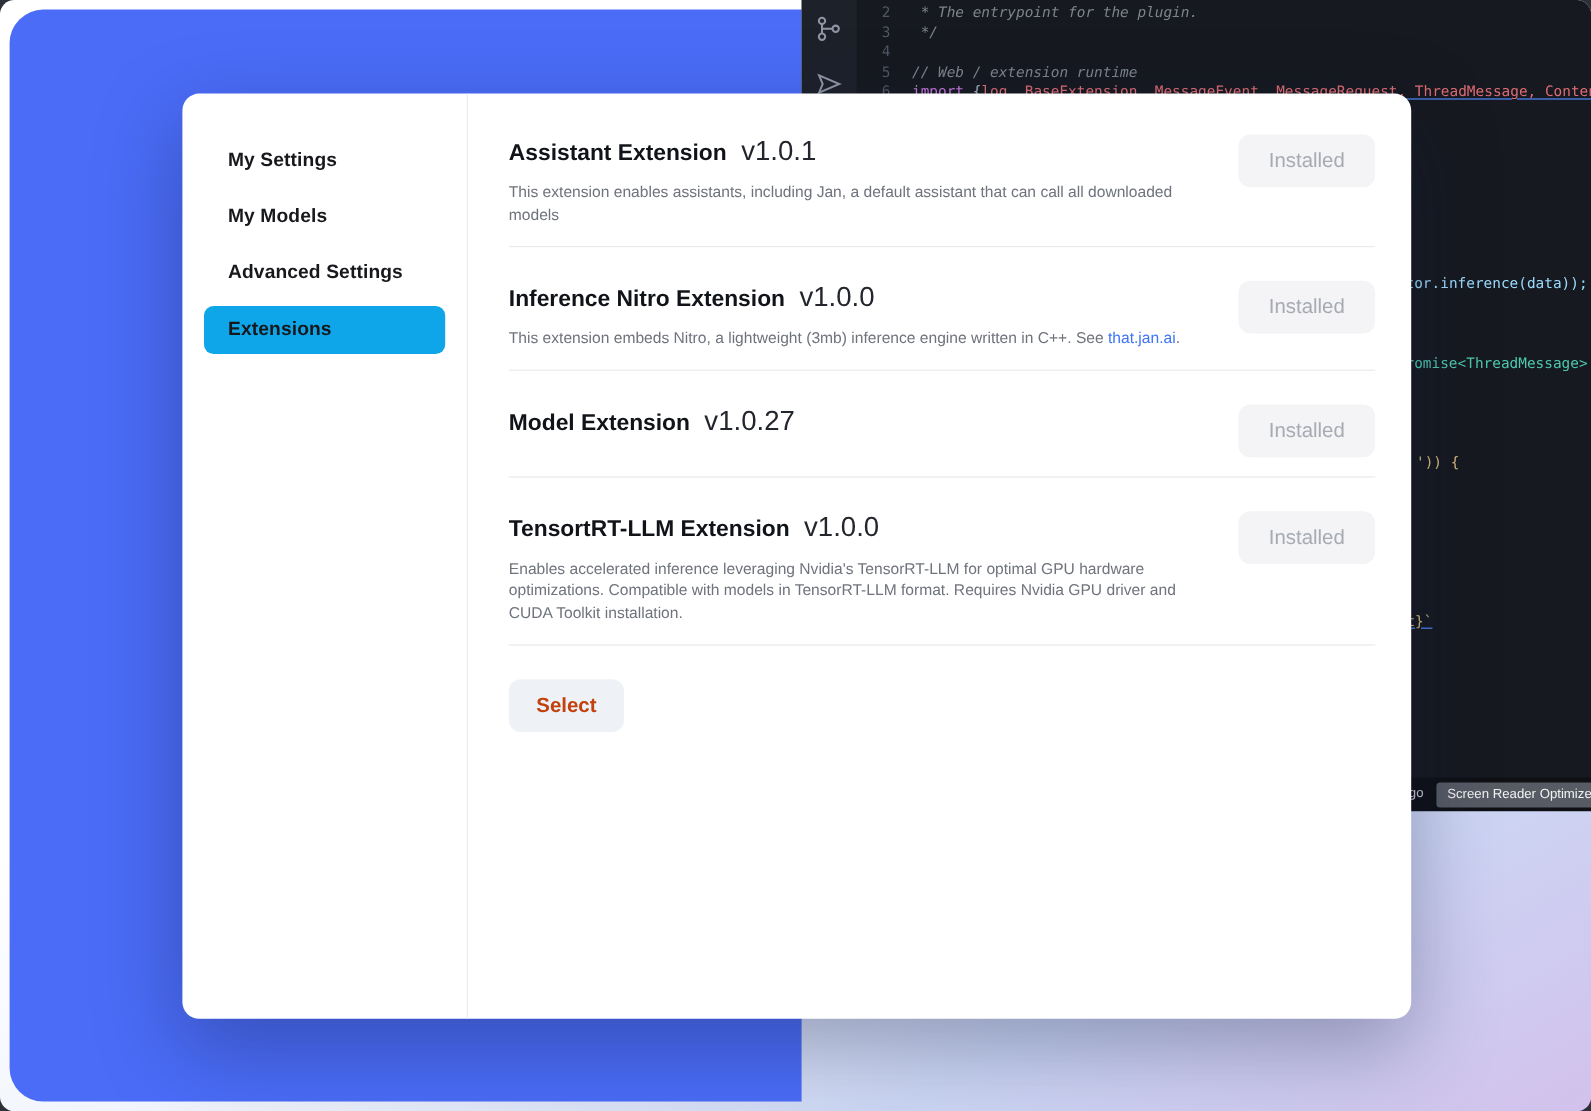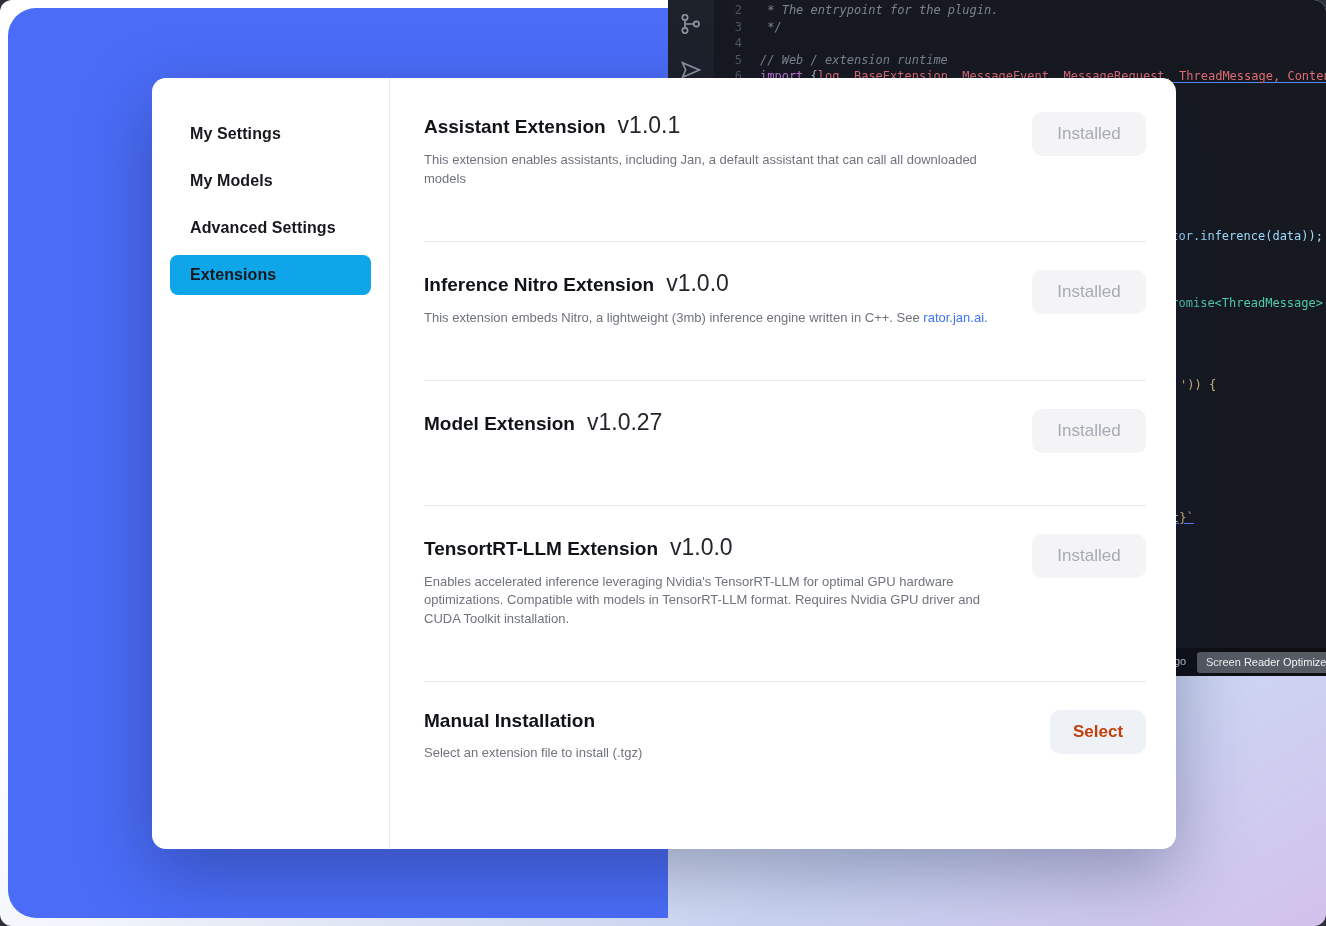--- a/index.html
+++ b/index.html
@@ -55,21 +55,21 @@
   }
   .sidebar{width:238px;border-right:1px solid #ececf0;padding:36px 18px 0 18px;box-sizing:border-box;flex-shrink:0;}
   .side-item{
     padding:11px 20px;border-radius:8px;font-size:16px;font-weight:700;
     color:#17181c;margin-bottom:7px;cursor:pointer;letter-spacing:.1px;
   }
   .side-item.active{background:#0ea5e9;}
   .content{flex:1;padding:6px 30px 0 34px;box-sizing:border-box;overflow:hidden;}
   .section{
     display:flex;justify-content:space-between;align-items:flex-start;
-    padding:28px 0 52px;border-bottom:1px solid #e9eaee;
+    padding:28px 0 16px;border-bottom:1px solid #e9eaee;
   }
   .section.last{border-bottom:none;padding-bottom:24px;}
   .sec-text{max-width:580px;}
   .sec-title-row{display:flex;align-items:baseline;gap:12px;}
   .sec-title{font-size:19px;font-weight:700;color:#101318;}
   .sec-version{font-size:23px;color:#23262d;font-weight:400;}
   .sec-desc{margin:12px 0 0 0;font-size:13px;line-height:1.45;color:#6f737c;}
   .link{color:#3e74f6;text-decoration:none;cursor:pointer;}
   .btn{
     min-width:114px;height:44px;border-radius:10px;background:#f4f4f6;border:none;
@@ -158,21 +158,21 @@
         </div>
         <button class="btn">Installed</button>
       </div>
 
       <div class="section">
         <div class="sec-text">
           <div class="sec-title-row">
             <span class="sec-title">Inference Nitro Extension</span>
             <span class="sec-version">v1.0.0</span>
           </div>
-          <p class="sec-desc"><span>This extension embeds Nitro, a lightweight (3mb) inference engine written in C++. See </span><a class="link">rator.jan.ai</a><span>.</span></p>
+          <p class="sec-desc"><span>This extension embeds Nitro, a lightweight (3mb) inference engine written in C++. See </span><a class="link">that.jan.ai</a><span>.</span></p>
         </div>
         <button class="btn">Installed</button>
       </div>
 
       <div class="section">
         <div class="sec-text">
           <div class="sec-title-row">
             <span class="sec-title">Model Extension</span>
             <span class="sec-version">v1.0.27</span>
           </div>
@@ -185,25 +185,19 @@
           <div class="sec-title-row">
             <span class="sec-title">TensortRT-LLM Extension</span>
             <span class="sec-version">v1.0.0</span>
           </div>
           <p class="sec-desc">Enables accelerated inference leveraging Nvidia's TensorRT-LLM for optimal GPU hardware optimizations. Compatible with models in TensorRT-LLM format. Requires Nvidia GPU driver and CUDA Toolkit installation.</p>
         </div>
         <button class="btn">Installed</button>
       </div>
 
       <div class="section last">
-        <div class="sec-text">
-          <div class="sec-title-row">
-            <span class="sec-title">Manual Installation</span>
-          </div>
-          <p class="sec-desc">Select an extension file to install (.tgz)</p>
-        </div>
         <button class="btn select">Select</button>
       </div>
 
     </div>
   </div>
 
 </div>
 
 </body></html>

